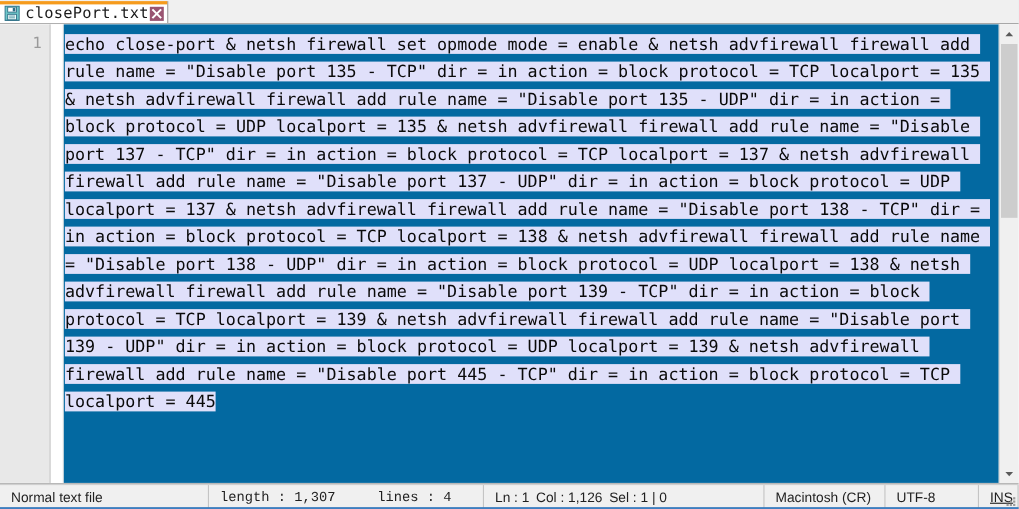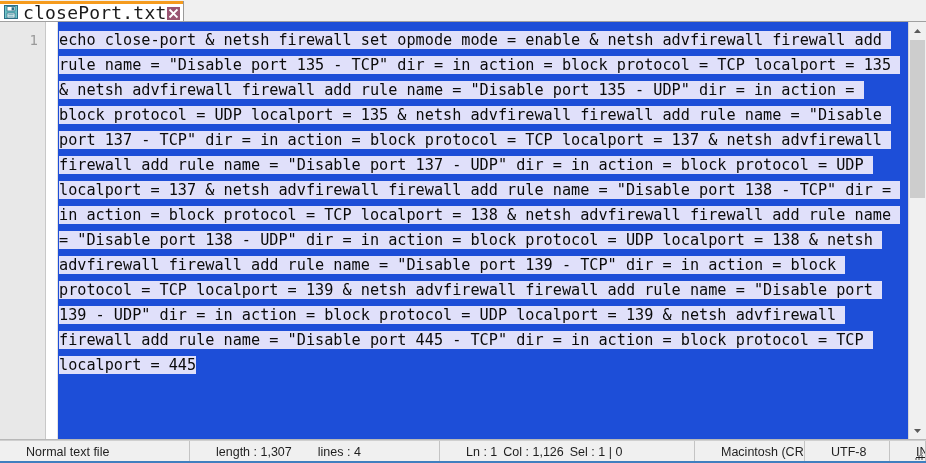--- a/index.html
+++ b/index.html
@@ -53,21 +53,21 @@
   .tab-icon {
     width: 14px;
     height: 14px;
     margin-right: 5px;
     margin-top: 2px;
     flex: 0 0 auto;
     display: block;
   }
   .tab-label {
     font-family: "DejaVu Sans Mono", "Liberation Mono", monospace;
-    font-size: 18px;
+    font-size: 14px;
     color: #1b1b1b;
     letter-spacing: .2px;
     white-space: nowrap;
     margin-top: 2px;
   }
   .tab-close {
     width: 13px;
     height: 13px;
     margin-left: 1px;
     margin-top: 3px;
@@ -106,21 +106,21 @@
     width: 11px;
     flex: 0 0 11px;
     background: #ffffff;
     border-right: 1px solid #e3e3e3;
   }
 
   .code-area {
     position: relative;
     flex: 1 1 auto;
     overflow: hidden;
-    background: #1d4ed8;
+    background: #0369a1;
     padding-top: 6px;
     box-sizing: border-box;
   }
   .code-text {
     font-family: "DejaVu Sans Mono", "Liberation Mono", monospace;
     font-size: 15.2px;
     line-height: 25px;
     color: #0a0a0a;
     white-space: pre-wrap;
     word-break: break-word;
@@ -182,28 +182,28 @@
     position: absolute;
     left: 0; right: 0; bottom: 0;
     height: 2px;
     background: #3f7fbf;
   }
   .sb-cell {
     height: 22px;
     display: flex;
     align-items: center;
     box-sizing: border-box;
-    padding-left: 26px;
+    padding-left: 10px;
     border-right: 1px solid #c4c4c4;
     white-space: nowrap;
     overflow: hidden;
   }
   .sb-cell.first { border-left: none; }
   .sb-docinfo { width: 190px; }
-  .sb-lenlines { width: 250px; display: flex; gap: 26px; }
+  .sb-lenlines { width: 250px; display: flex; gap: 38px; font-family: Liberation Mono, monospace; }
   .sb-lncol { width: 255px; display: flex; gap: 6px; }
   .sb-eol { width: 110px; }
   .sb-enc { width: 85px; align-items: center; }
   .sb-ins { width: 36px; border-right: 1px solid #c4c4c4; text-decoration: underline; }
   .sb-grip {
     flex: 1 1 auto;
     height: 22px;
     position: relative;
   }
   .sb-grip .dots {

